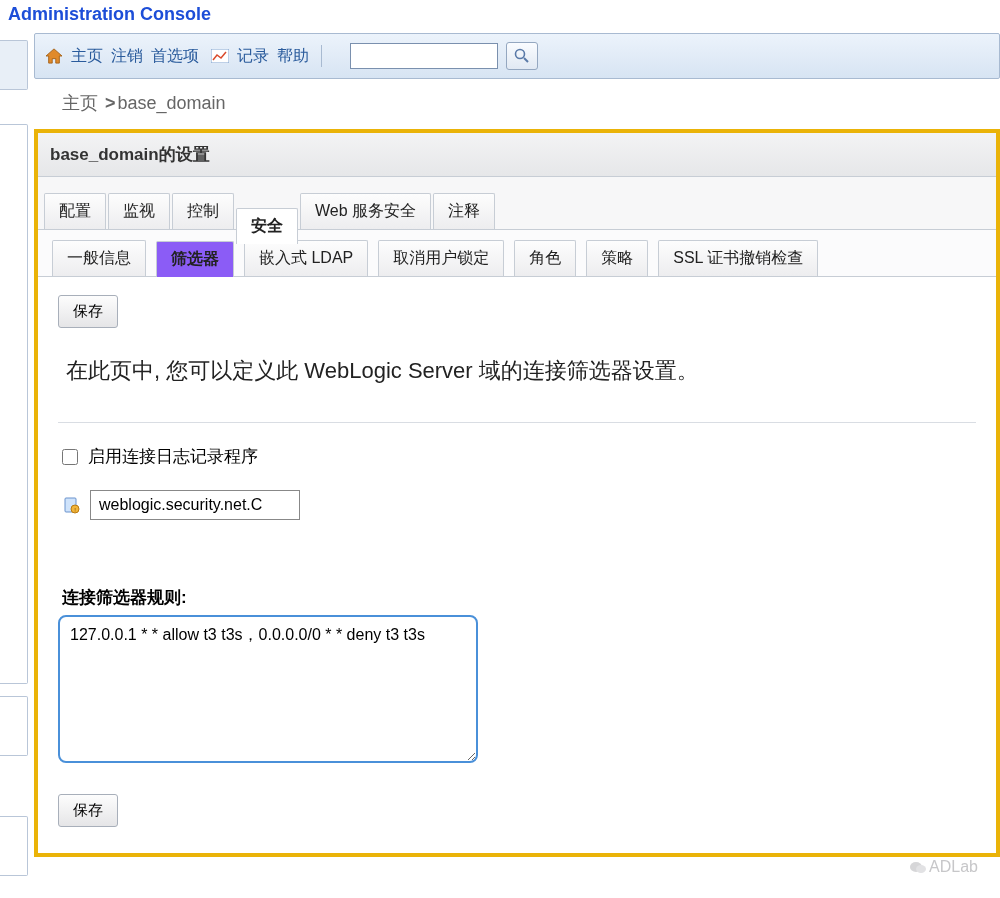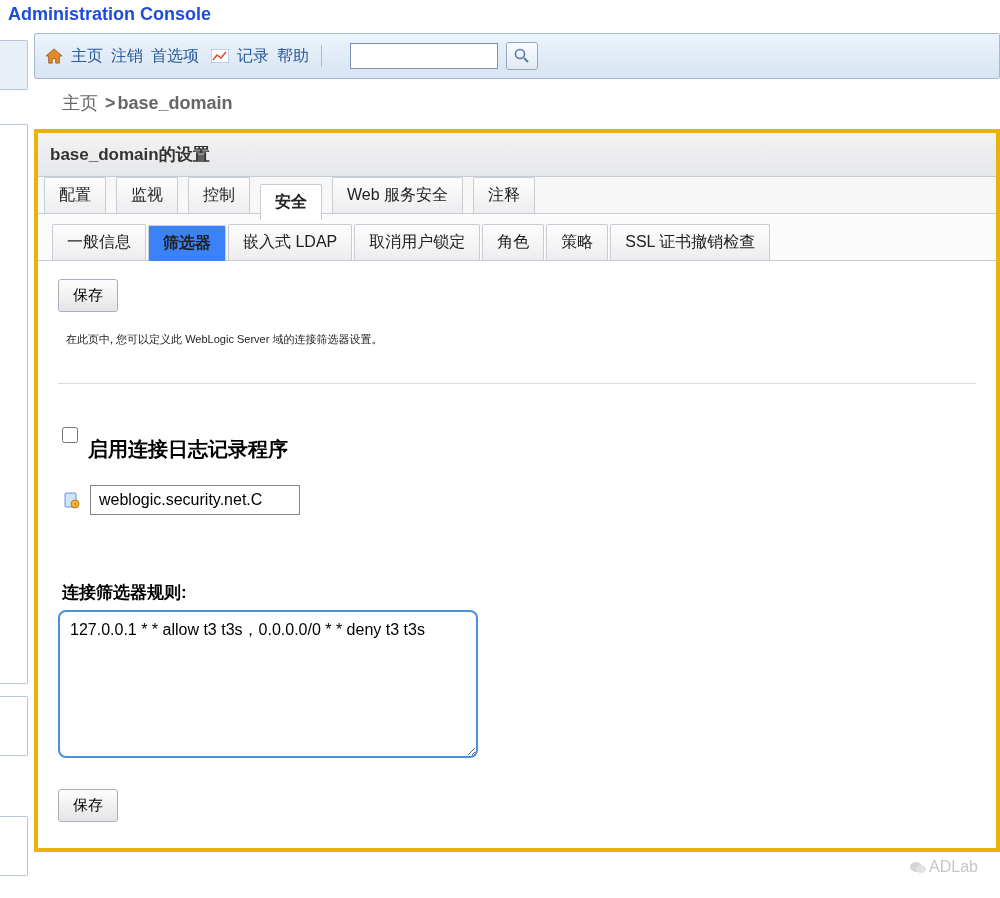--- a/index.html
+++ b/index.html
@@ -53,103 +53,103 @@
       display:flex; align-items:center; justify-content:center;
       cursor:pointer;
     }
     .breadcrumb {
       padding: 12px 8px 14px 28px;
       font-size: 18px;
       color: #666;
     }
     .breadcrumb .crumb-link { color: #666; }
     .breadcrumb .sep { color:#666; font-weight:bold; margin:0 2px; }
-    .breadcrumb .crumb-current { color:#666; font-weight:bold; }
+    .breadcrumb .crumb-current { color:#666; font-weight:normal; }
     .panel {
       border: 4px solid #eab308;
     }
     .panel-header {
       background: linear-gradient(#f3f3f4,#e6e7e9);
       border-bottom: 1px solid #c7cdd5;
       padding: 10px 12px;
       font-size: 17px;
       font-weight: bold;
       color: #333;
     }
     .tabs-row {
       display: flex;
       border-bottom: 1px solid #c7cdd5;
       background:#f7f7f8;
-      padding-top: 0;
+      padding-top: 16px;
       padding-left: 6px;
-      gap: 8px;
+      gap: 0;
     }
     .tab {
       background: linear-gradient(#fdfdfd,#ededef);
       border: 1px solid #c7cdd5;
       border-bottom: none;
       padding: 7px 14px;
       font-size: 16px;
       margin-right: 2px;
       cursor: pointer;
       color:#222;
       border-radius: 2px 2px 0 0;
     }
     .tab.active {
       background: #fff;
       font-weight: bold;
       position: relative;
-      top: 7px;
+      top: 15px;
     }
     .subtabs-row {
       display: flex;
       border-bottom: 1px solid #c7cdd5;
       background:#fbfbfc;
       padding-top: 10px;
       padding-left: 14px;
-      gap: 2px;
+      gap: 10px;
     }
     .subtab {
       background: linear-gradient(#fdfdfd,#ededef);
       border: 1px solid #c7cdd5;
       border-bottom: none;
       padding: 7px 14px;
       font-size: 16px;
       cursor: pointer;
       color:#222;
       border-radius: 2px 2px 0 0;
     }
     .subtab.active {
-      background: #3b82f6;
+      background: #8b5cf6;
       font-weight: bold;
       position: relative;
       top: 1px;
     }
     .content {
       padding: 18px 20px 26px 20px;
     }
     .btn {
       background: linear-gradient(#fdfdfd,#e5e5e7);
       border: 1px solid #a8afba;
       border-radius: 3px;
       padding: 6px 14px;
       font-size: 15px;
       cursor: pointer;
     }
     .description {
-      margin: 20px 8px 36px 8px;
-      font-size: 11px;
+      margin: 28px 8px 36px 8px;
+      font-size: 22px;
       color: #222;
     }
     .divider { border-top:1px solid #d9dde3; margin: 20px 0 18px 0; }
     .checkbox-row {
       display:flex; align-items:center; gap:10px; padding: 4px 4px 8px 4px;
     }
     .checkbox-row input[type=checkbox]{ width:16px; height:16px; }
-    .checkbox-row label { font-size:20px; font-weight:bold;margin-top:30px; }
+    .checkbox-row label { font-size:17px; font-weight:normal; }
     .field-row {
       display:flex; align-items:center; gap:10px; padding: 14px 4px 14px 4px;
     }
     .field-icon { width:18px; height:18px; }
     .field-label { font-size:17px; font-weight:bold; flex: 0 0 330px; }
     .field-input {
       height: 30px; width: 210px; border:1px solid #888; padding: 2px 8px; font-size:16px;
     }
     .rules-label {
       font-size:17px; font-weight:bold; margin: 52px 0 6px 4px; display:block;

